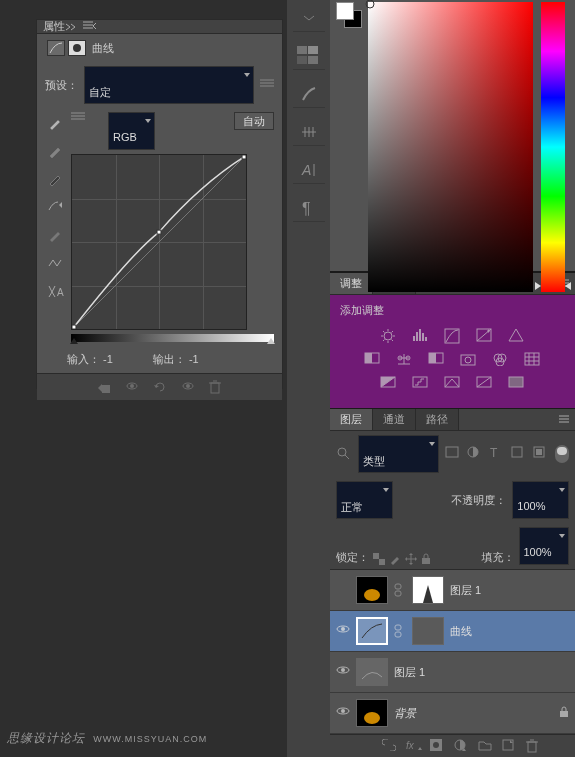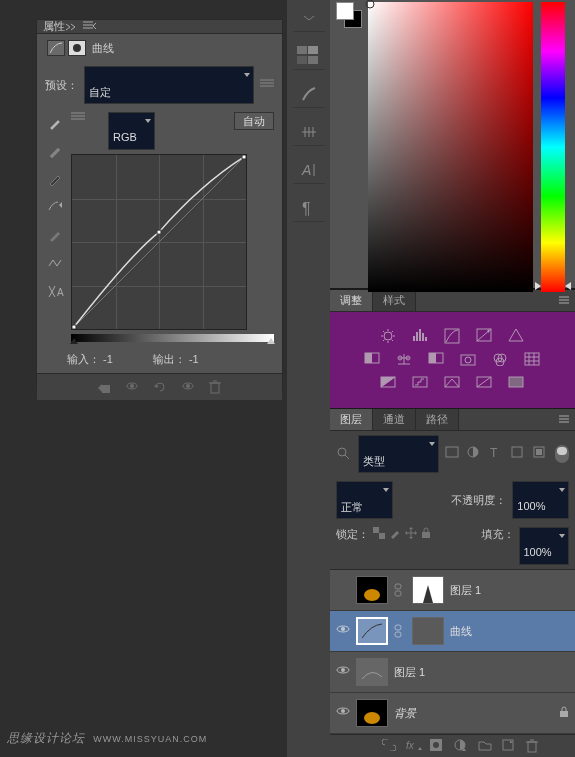--- a/index.html
+++ b/index.html
@@ -62,21 +62,21 @@
 .adj-icons{display:flex;gap:14px;justify-content:center;margin:8px 0;}
 .aic{width:18px;height:16px;opacity:0.7;}
 
 
 .layers-panel{flex:1;background:#535353;border-top:1px solid #1a1a1a;display:flex;flex-direction:column;}
 .filter-row{display:flex;align-items:center;padding:4px 6px;gap:6px;background:#424242;}
 .fic{width:16px;height:16px;opacity:0.6;}
 .switch{width:14px;height:18px;background:#666;border-radius:7px;margin-left:auto;position:relative;}
 .switch::after{content:"";position:absolute;width:10px;height:8px;background:#ccc;border-radius:4px;left:2px;top:2px;}
 .blend-row{display:flex;align-items:center;padding:4px 6px;gap:6px;background:#424242;}
-.lock-row{display:flex;align-items:flex-start;padding:4px 6px;gap:4px;background:#424242;border-bottom:1px solid #2a2a2a;}
+.lock-row{display:flex;align-items:flex-end;padding:4px 6px;gap:4px;background:#424242;border-bottom:1px solid #2a2a2a;}
 .lic{width:12px;height:12px;opacity:0.5;}
 .layers-list{flex:1;overflow:hidden;}
 .layer{display:flex;align-items:center;padding:6px;gap:6px;border-bottom:1px solid #3a3a3a;}
 .layer.selected{background:#5a7aa8;}
 .eye{width:14px;height:14px;opacity:0.8;}
 .thumb{width:32px;height:28px;background:#222;border:1px solid #666;display:flex;align-items:center;justify-content:center;overflow:hidden;}
 .thumb.mask{background:#fff;}
 .layer-name{flex:1;color:#ddd;font-size:11px;}
 .link-ic{width:12px;height:14px;opacity:0.6;}
 .layers-footer{display:flex;gap:10px;padding:4px 6px;background:#424242;border-top:1px solid #2a2a2a;align-items:center;}
@@ -288,20 +288,21 @@
       <div class="tab active">调整</div>
       <div class="tab">样式</div>
       <div class="tab-spacer"></div>
       <div class="menu-btn">
           <svg width="14" height="10">
             <path d="M0 1h10M0 4h10M0 7h10" stroke="#aaa"></path>
           </svg>
         </div>
     </div>
     <div class="adj-body">
+      <div class="adj-title">添加调整</div>
       <div class="adj-icons">
         <span class="aic"><svg width="16" height="16">
               <circle cx="8" cy="8" r="4" fill="none" stroke="#ccc"></circle>
               <path d="M8 1v2M8 13v2M1 8h2M13 8h2M3 3l1.5 1.5M11.5 11.5L13 13M3 13l1.5-1.5M11.5 4.5L13 3" stroke="#ccc"></path>
             </svg></span>
         <span class="aic"><svg width="16" height="14">
               <rect x="1" y="8" width="2" height="5" fill="#ccc"></rect>
               <rect x="4" y="4" width="2" height="9" fill="#ccc"></rect>
               <rect x="7" y="1" width="2" height="12" fill="#ccc"></rect>
               <rect x="10" y="5" width="2" height="8" fill="#ccc"></rect>

